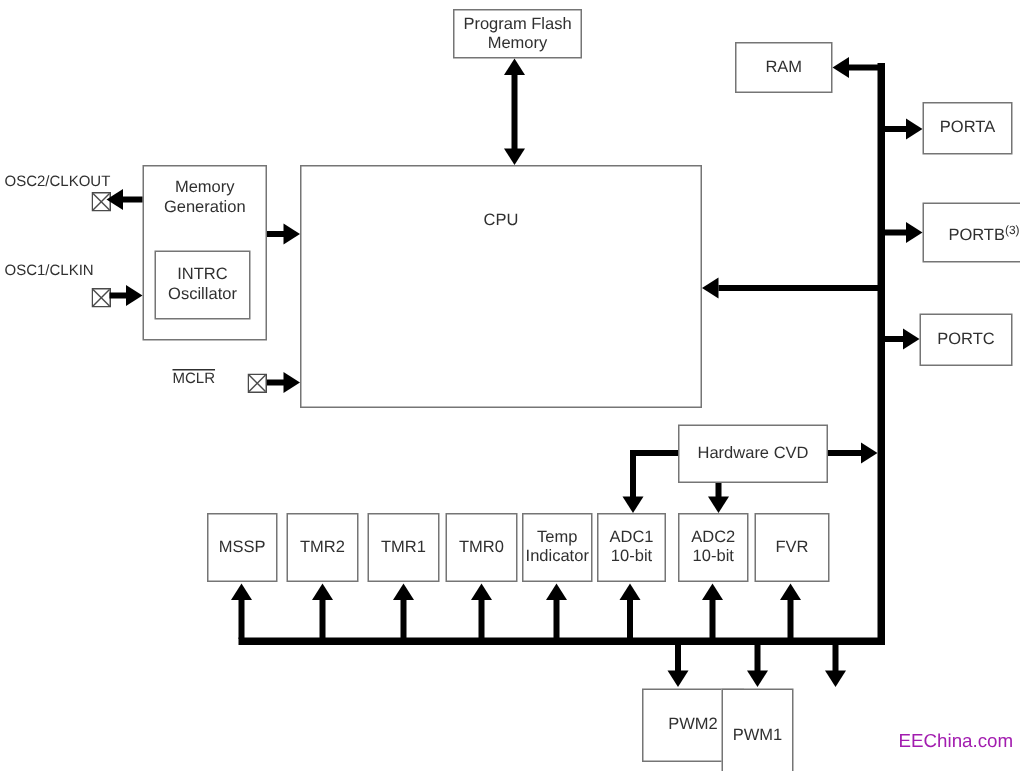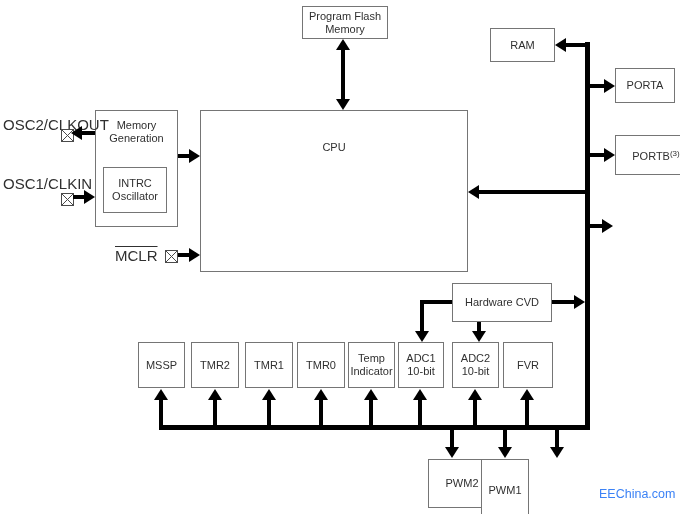--- a/index.html
+++ b/index.html
@@ -15,25 +15,25 @@
   .box .ln{display:block;}
   .box.top-label{justify-content:flex-start;}
   .hl{position:absolute;height:4px;background:#000;}
   .vl{position:absolute;width:4px;background:#000;}
   .bus{position:absolute;background:#000;}
   .ah{position:absolute;width:0;height:0;}
   .ah.right{border-top:7px solid transparent;border-bottom:7px solid transparent;border-left:11px solid #000;}
   .ah.left {border-top:7px solid transparent;border-bottom:7px solid transparent;border-right:11px solid #000;}
   .ah.up   {border-left:7px solid transparent;border-right:7px solid transparent;border-bottom:11px solid #000;}
   .ah.down {border-left:7px solid transparent;border-right:7px solid transparent;border-top:11px solid #000;}
-  .pinlabel{position:absolute;font-size:15px;color:#303030;white-space:nowrap;}
+  .pinlabel{position:absolute;font-size:10px;color:#303030;white-space:nowrap;}
   .pin{position:absolute;}
   .overline{text-decoration:overline;}
   sup.note{font-size:8px;vertical-align:4px;}
-  .watermark{position:absolute;font-size:12.5px;color:#3b82f6;}
+  .watermark{position:absolute;font-size:12.5px;color:#a21caf;}
 </style>
 </head>
 <body>
 
 <div id="canvas">
 
   <div class="box" style="left:302px;top:6px;width:86px;height:33px">
     <span class="ln">Program Flash</span>
     <span class="ln">Memory</span>
   </div>
@@ -43,20 +43,23 @@
   </div>
 
   <div class="box" style="left:615px;top:68px;width:60px;height:35px">
     <span class="ln">PORTA</span>
   </div>
 
   <div class="box" style="left:615px;top:135px;width:82px;height:40px">
     <span class="ln"><span>PORTB</span><sup class="note">(3)</sup></span>
   </div>
 
+  <div class="box" style="left:613px;top:209px;width:62px;height:35px">
+    <span class="ln">PORTC</span>
+  </div>
 
   <div class="box top-label" style="left:95px;top:110px;width:83px;height:117px;padding-top:8px">
     <span class="ln">Memory</span>
     <span class="ln">Generation</span>
   </div>
 
   <div class="box top-label" style="left:200px;top:110px;width:268px;height:162px;padding-top:30px">
     <span class="ln">CPU</span>
   </div>
 

